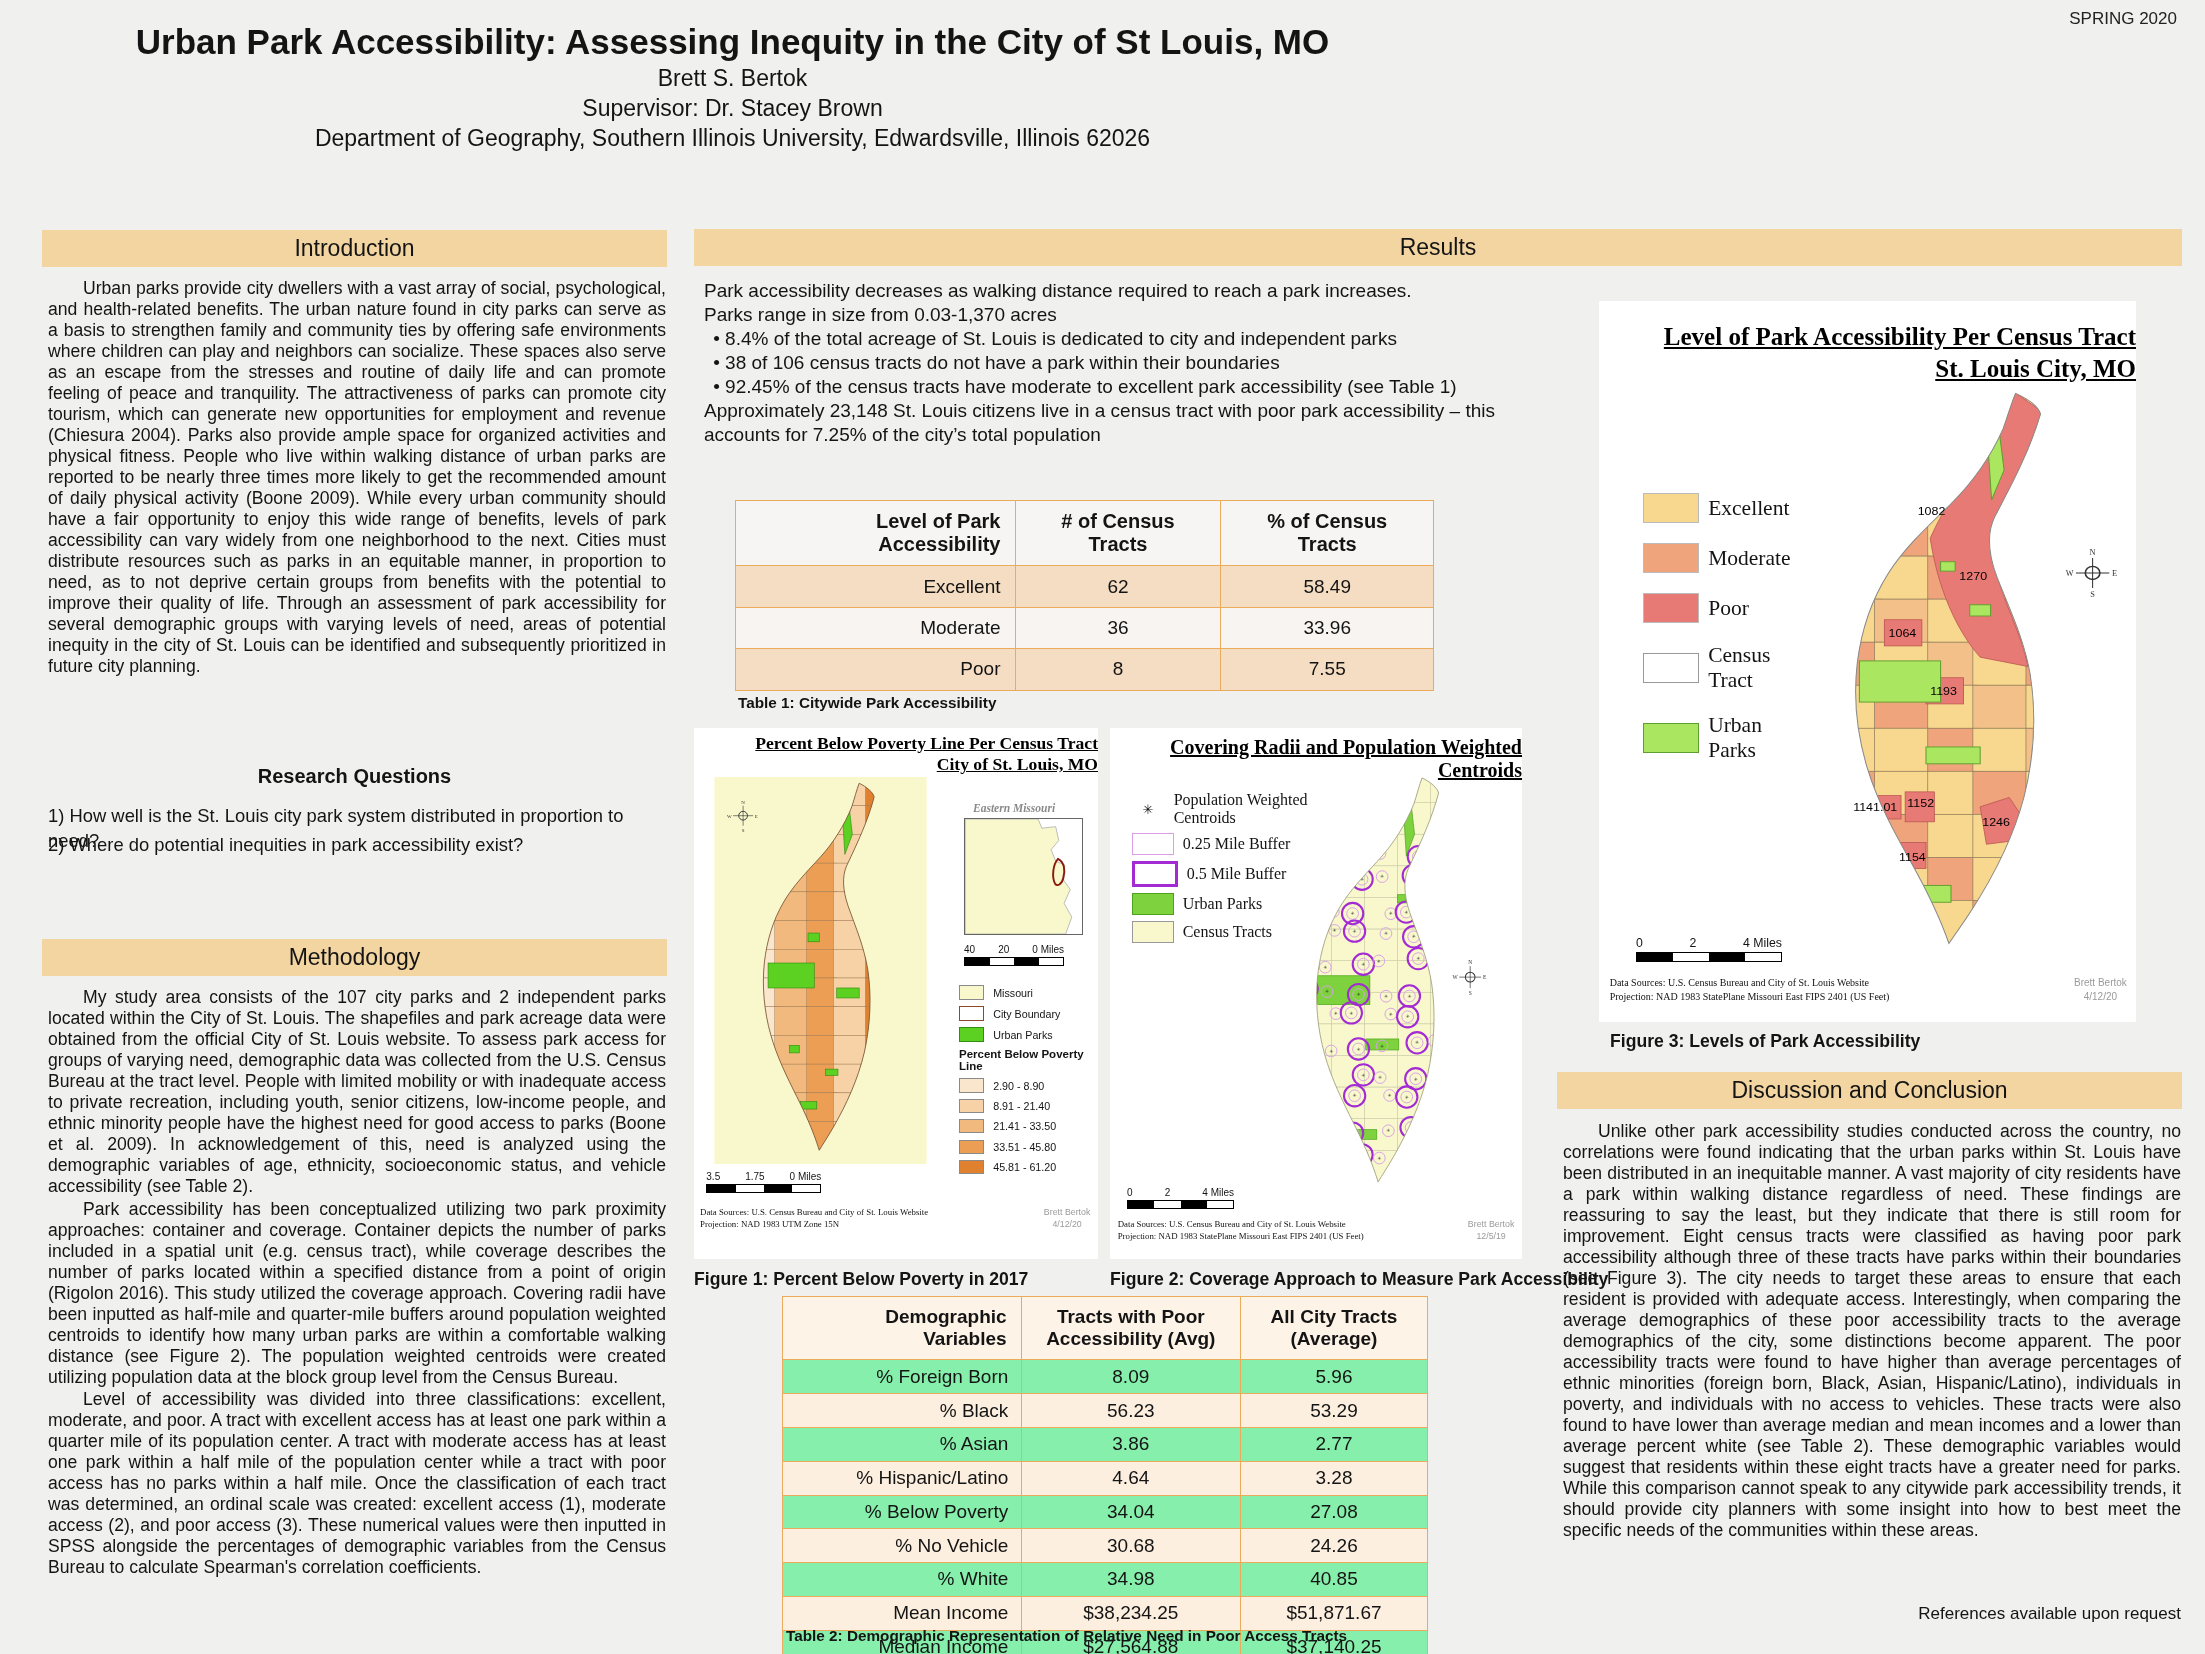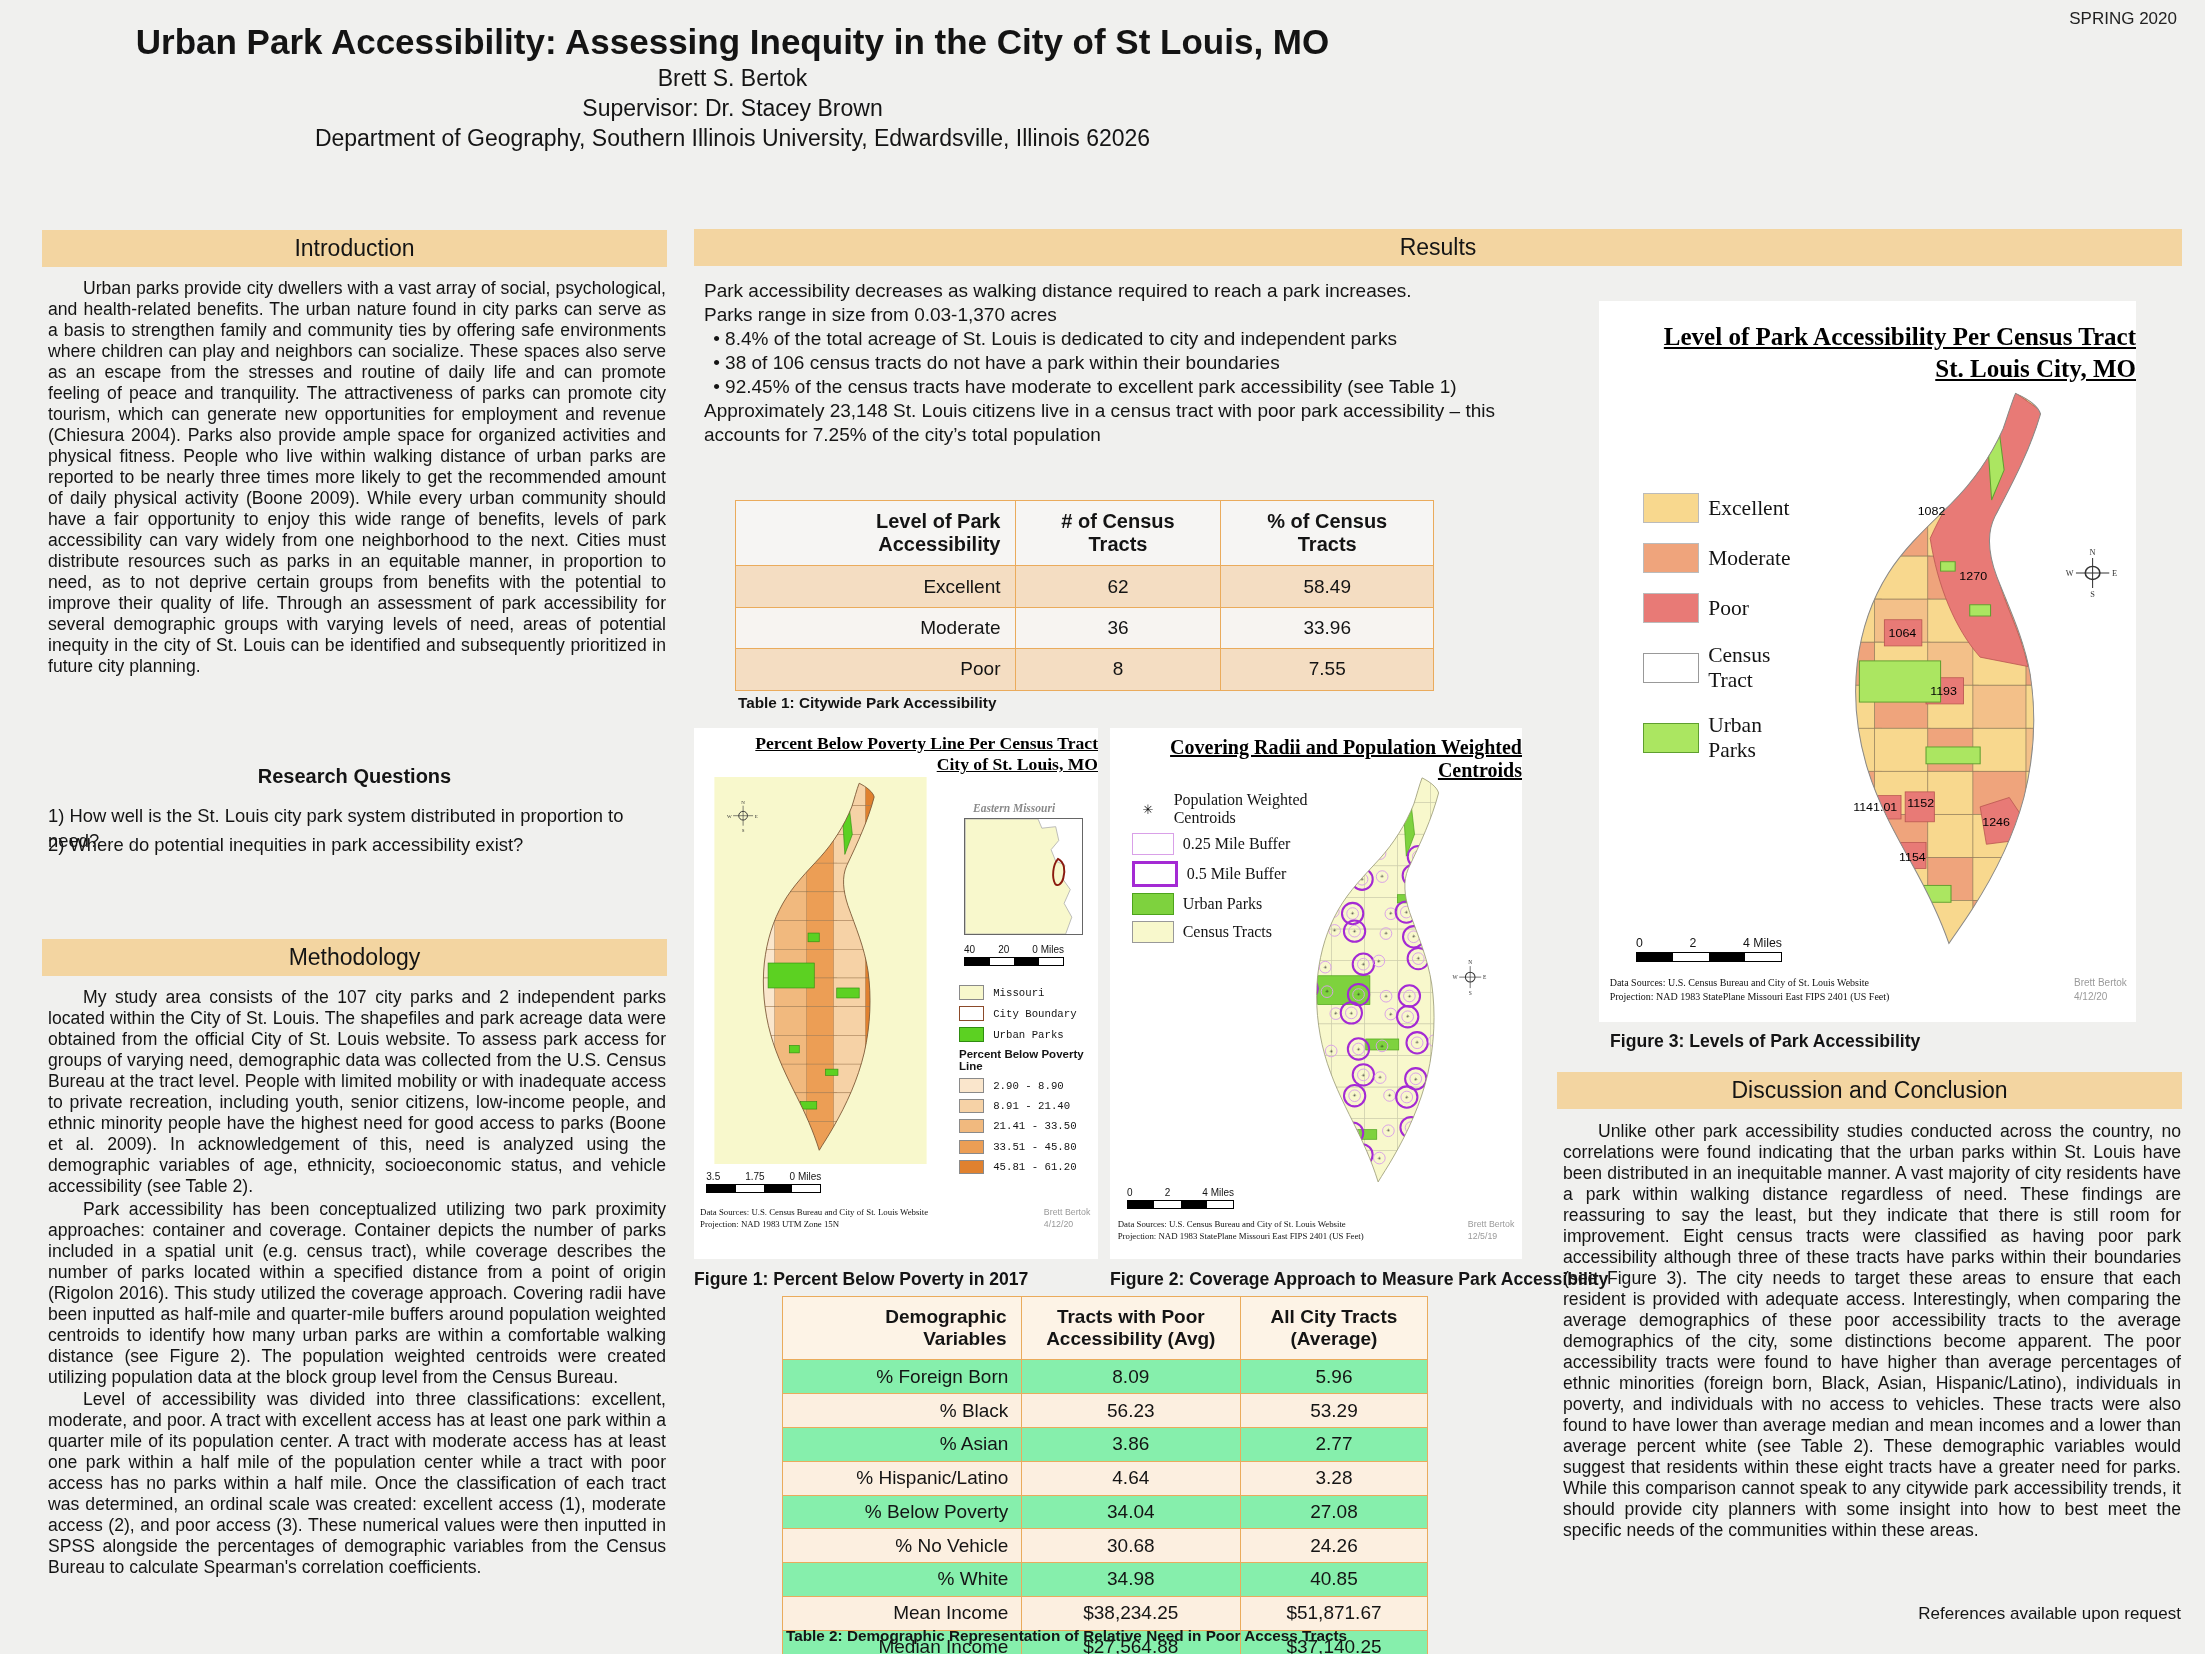--- a/index.html
+++ b/index.html
@@ -36,31 +36,31 @@
   .fcap{position:absolute;font-weight:bold;font-size:17.6px}
   
   .figbox{position:absolute;background:#ffffff}
   .fig-title{position:absolute;width:100%;text-align:right;font-family:"Liberation Serif",serif;
              font-weight:bold;text-decoration:underline;color:#000}
   .inset-label{position:absolute;font-family:"Liberation Serif",serif;font-style:italic;
                font-weight:bold;color:#8a8a8a;font-size:11.5px}
   .legend{position:absolute}
   .leg-row{display:flex;align-items:center;margin-bottom:6.1px}
   .sw{display:inline-block;border:0.8px solid #8a8a8a;margin-right:9.2px;flex:0 0 auto}
-  .leg-label{font-family:Liberation Mono, monospace;font-size:10.7px}
+  .leg-label{font-family:Liberation Sans, sans-serif;font-size:10.7px}
   .leg-serif .leg-label{font-family:"Liberation Serif",serif;font-size:16px}
   .leg-head{font-weight:bold;font-size:11.5px;margin:4.6px 0 6.1px 0}
   .scalebar{position:absolute}
   .sb-labels{display:flex;justify-content:space-between;font-size:10px;margin-bottom:1.5px}
   .sb-bar{display:flex;height:7px;border:0.8px solid #000}
   .sb-bar i{flex:1}
   .sb-bar i.b{background:#000}
   .sb-bar i.w{background:#fff}
   .sources{position:absolute;font-family:"Liberation Serif",serif;font-size:8.8px;line-height:11.5px;color:#111}
-  .credit{position:absolute;font-size:8.8px;line-height:11.5px;color:#9a9a9a;text-align:left}
+  .credit{position:absolute;font-size:8.8px;line-height:11.5px;color:#9a9a9a;text-align:center}
   .refs{position:absolute;font-size:17px;text-align:right}
   .cmp{font-size:8px;fill:#333;text-anchor:middle;font-family:"Liberation Serif",serif}
   svg text.tract-label{font-family:"Liberation Sans",sans-serif;font-size:12px;fill:#000}
 </style>
 </head>
 <body>
 
 <div class="poster">
 
   <div class="term">SPRING 2020</div>

